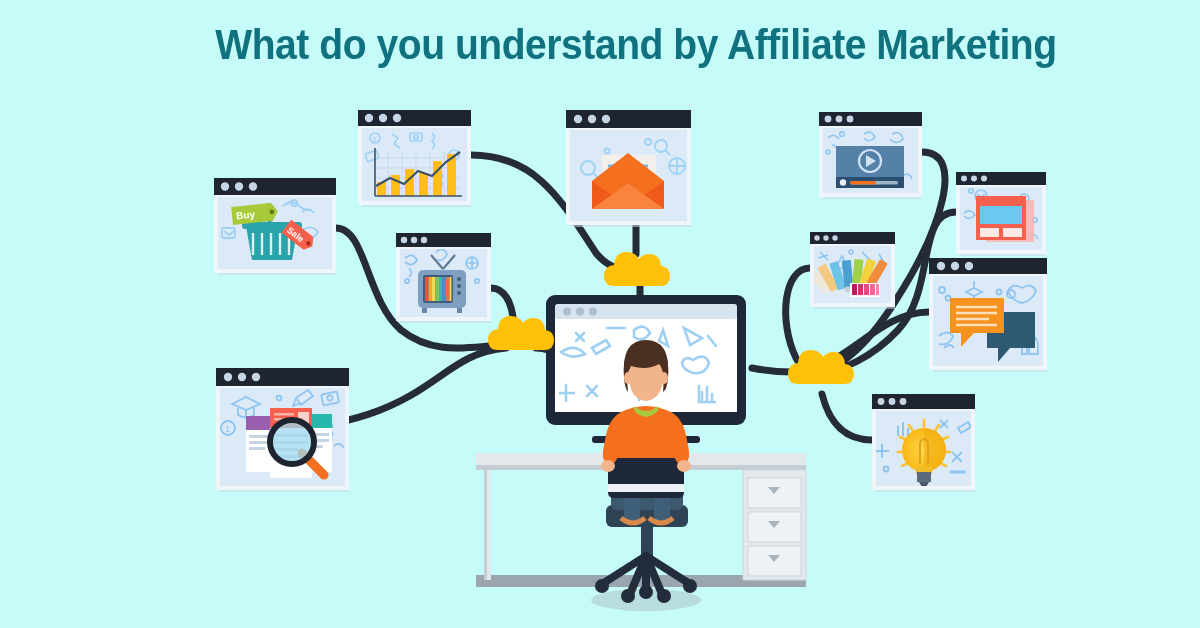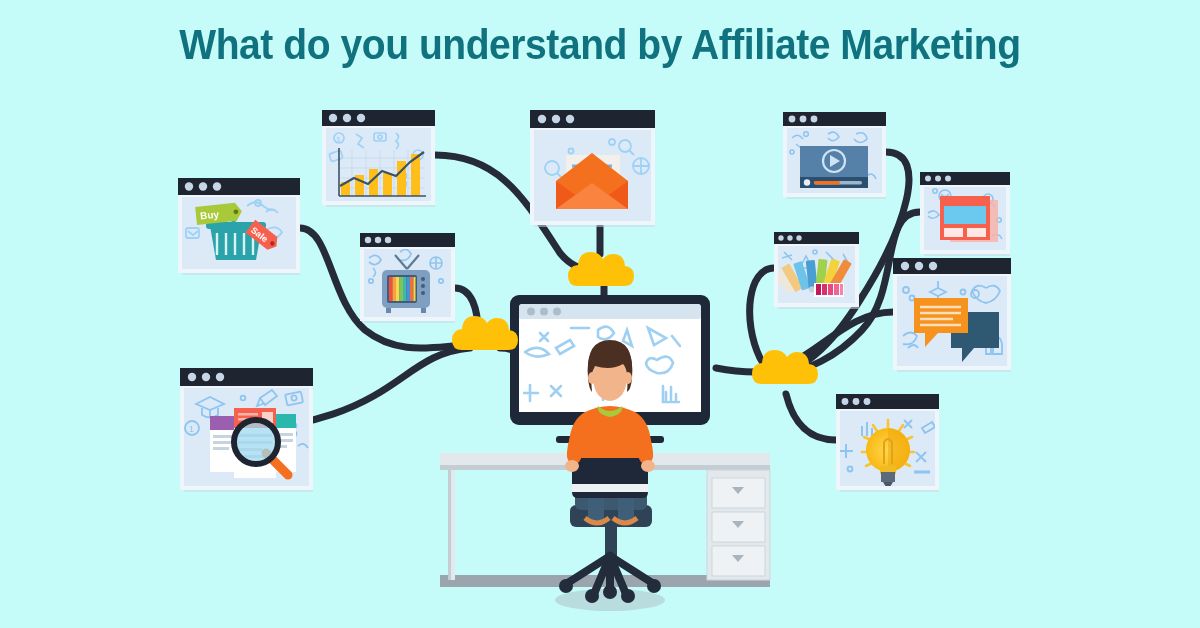--- a/index.html
+++ b/index.html
@@ -4,21 +4,21 @@
 <title>Affiliate Marketing Illustration</title>
 <style>
   html,body{margin:0;padding:0;}
   body{
     width:1200px;height:628px;overflow:hidden;
     font-family:"Liberation Sans", sans-serif;
     background:#c5fcf9;
   }
   #stage{
     position:relative;width:1042px;height:628px;
-    background:#c5fcf9;overflow:hidden;
+    background:#c5fcf9;overflow:hidden;margin-left:36px;
   }
   #title{
     position:absolute;left:0;top:22px;width:1200px;
     text-align:center;
     font-family:"Liberation Sans", sans-serif;
     font-size:42px;
     font-weight:bold;
     letter-spacing:-0.5px;
     color:#10717f;
     transform:scaleX(0.93);

